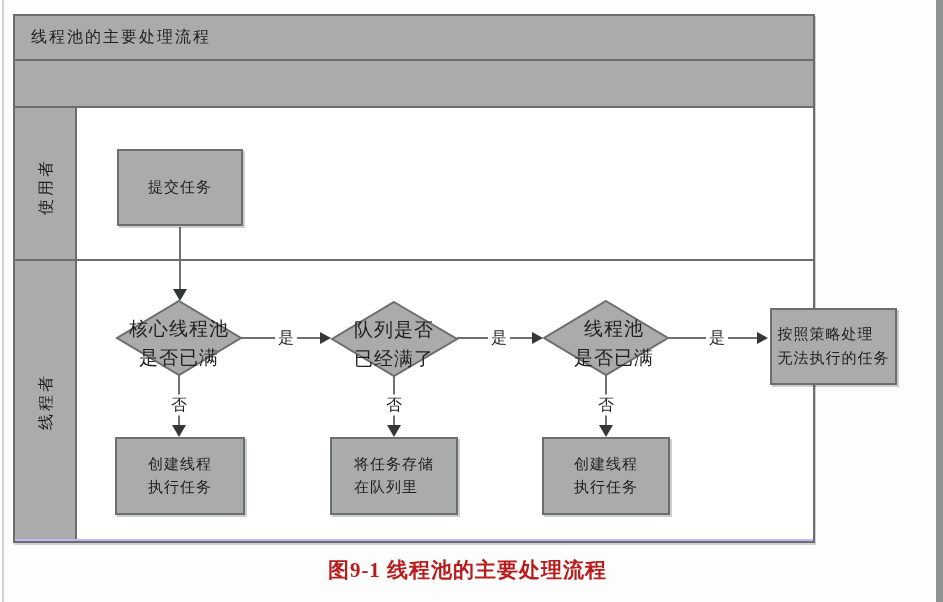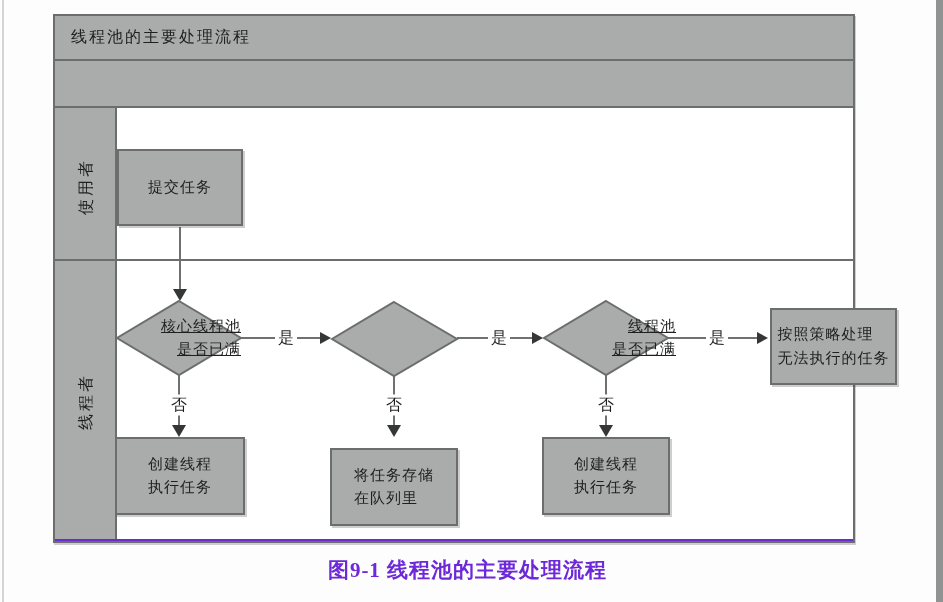--- a/index.html
+++ b/index.html
@@ -12,22 +12,22 @@
   }
   *{margin:0;padding:0;box-sizing:border-box;}
   html,body{background:#ffffff;}
   body{font-family:"Liberation Serif","DejaVu Serif",serif;color:var(--text);}
   .page{position:relative;width:943px;height:602px;background:#fdfdfd;overflow:hidden;}
 
   .left-edge{position:absolute;left:2px;top:0;width:2px;height:602px;background:#d4d4d4;}
   .right-edge{position:absolute;right:0;top:0;width:7px;height:602px;background:var(--page-edge);}
 
   .frame{position:absolute;left:13px;top:14px;width:802px;height:529px;
-         border:2px solid var(--shape-border);background:#6d28d9;
-         box-shadow:1px 2px 0 rgba(0,0,0,.18);margin-left:40px;}
+         border:2px solid var(--shape-border);background:#c4b5fd;
+         box-shadow:1px 2px 0 rgba(0,0,0,.18);}
   .titlebar{height:45px;background:var(--shape-fill);border-bottom:2px solid var(--shape-border);
             display:flex;align-items:center;padding-left:16px;font-size:16px;letter-spacing:2px;}
   .emptybar{height:47px;background:var(--shape-fill);border-bottom:2px solid var(--shape-border);}
   .lanes{position:relative;height:431px;background:#ffffff;}
   .lane-col{position:absolute;left:0;top:0;width:62px;height:431px;background:var(--shape-fill);
             border-right:2px solid var(--shape-border);}
   .lane-divider{position:absolute;left:0;top:151px;width:100%;height:2px;background:var(--shape-border);}
   .lane-label{position:absolute;left:0;width:62px;text-align:center;font-size:16px;letter-spacing:3px;
               transform:rotate(-90deg);transform-origin:center;white-space:nowrap;}
   .lane-label.l1{top:68px;}
@@ -35,27 +35,27 @@
 
   svg.connectors{position:absolute;left:0;top:0;width:943px;height:602px;}
   svg .conn{stroke:var(--line);stroke-width:2;}
   svg .head{fill:var(--arrowhead);stroke:none;}
   svg .diamond{fill:var(--shape-fill);stroke:var(--shape-border);stroke-width:2;}
 
   .node{position:absolute;background:var(--shape-fill);border:2px solid var(--shape-border);
         box-shadow:2px 2px 0 rgba(60,60,60,.25);
         display:flex;align-items:center;justify-content:center;text-align:left;
         font-size:15px;line-height:1.55;white-space:pre-line;letter-spacing:1px;}
-  .dtext{position:absolute;width:124px;text-align:right;font-size:15px;line-height:1.5;
-         white-space:pre-line;letter-spacing:1px;text-decoration:underline;}
+  .dtext{position:absolute;width:124px;text-align:center;font-size:19px;line-height:1.5;
+         white-space:pre-line;letter-spacing:1px;}
   .edge-label{position:absolute;transform:translate(-50%,-50%);background:#ffffff;
               padding:0 3px;font-size:16px;}
 
   .caption{position:absolute;left:13px;top:556px;width:909px;text-align:center;
-           font-size:21px;font-weight:bold;letter-spacing:1px;color:#6d28d9;}
+           font-size:21px;font-weight:bold;letter-spacing:1px;color:#b91c1c;}
 </style>
 </head>
 <body>
 
 <div class="page">
 
   <div class="left-edge"></div>
   <div class="right-edge"></div>
 
   <div class="frame">
@@ -100,28 +100,30 @@
   </svg>
 
   <div class="node" style="left:117px;top:149px;width:126px;height:77px;">提交任务</div>
 
   <div class="node" style="left:770px;top:308px;width:127px;height:77px;">按照策略处理
 无法执行的任务</div>
 
   <div class="node" style="left:115px;top:437px;width:130px;height:78px;">创建线程
 执行任务</div>
 
-  <div class="node" style="left:330px;top:437px;width:128px;height:78px;margin-top:11px;">将任务存储
+  <div class="node" style="left:330px;top:437px;width:128px;height:78px;">将任务存储
 在队列里</div>
 
   <div class="node" style="left:542px;top:437px;width:128px;height:78px;">创建线程
 执行任务</div>
 
   <div class="dtext" style="left:117px;top:315px;">核心线程池
 是否已满</div>
+  <div class="dtext" style="left:332px;top:316px;">队列是否
+已经满了</div>
   <div class="dtext" style="left:552px;top:315px;">线程池
 是否已满</div>
 
   <span class="edge-label" style="left:286px;top:338px;">是</span>
   <span class="edge-label" style="left:499px;top:338px;">是</span>
   <span class="edge-label" style="left:717px;top:338px;">是</span>
   <span class="edge-label" style="left:179px;top:405px;">否</span>
   <span class="edge-label" style="left:394px;top:405px;">否</span>
   <span class="edge-label" style="left:606px;top:405px;">否</span>
 

